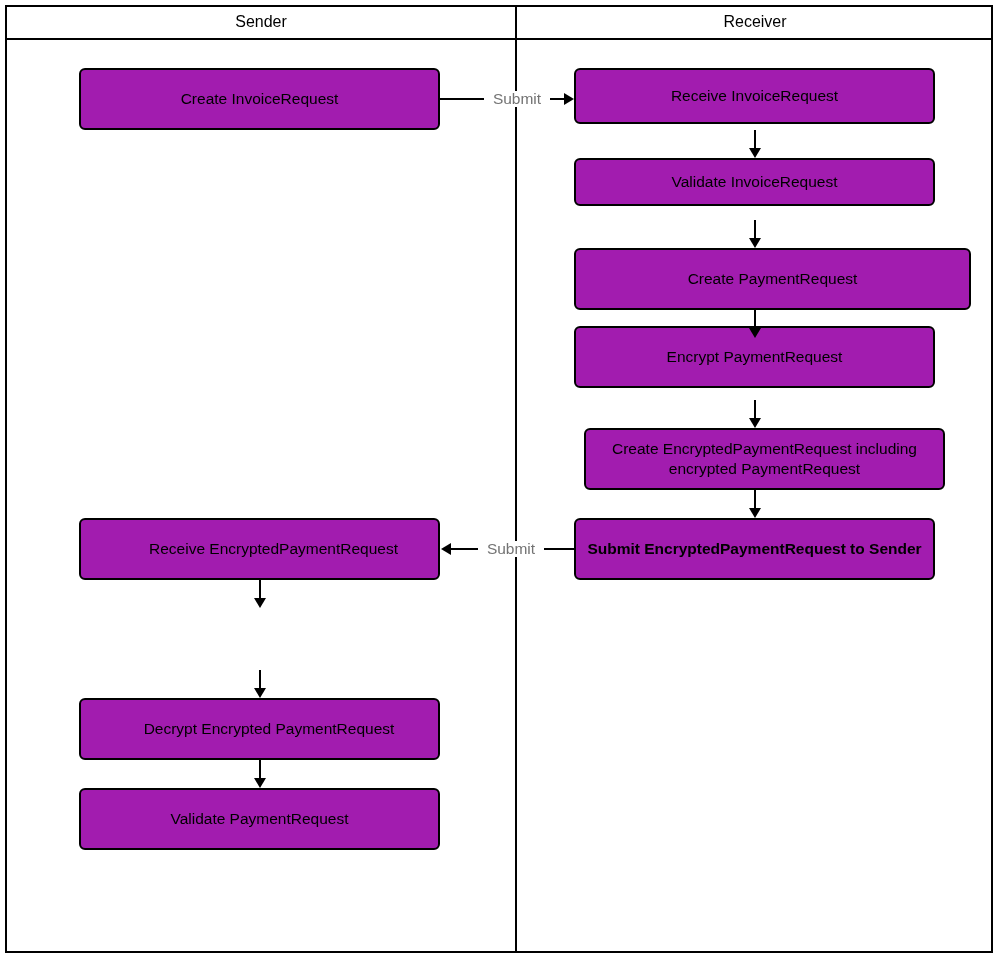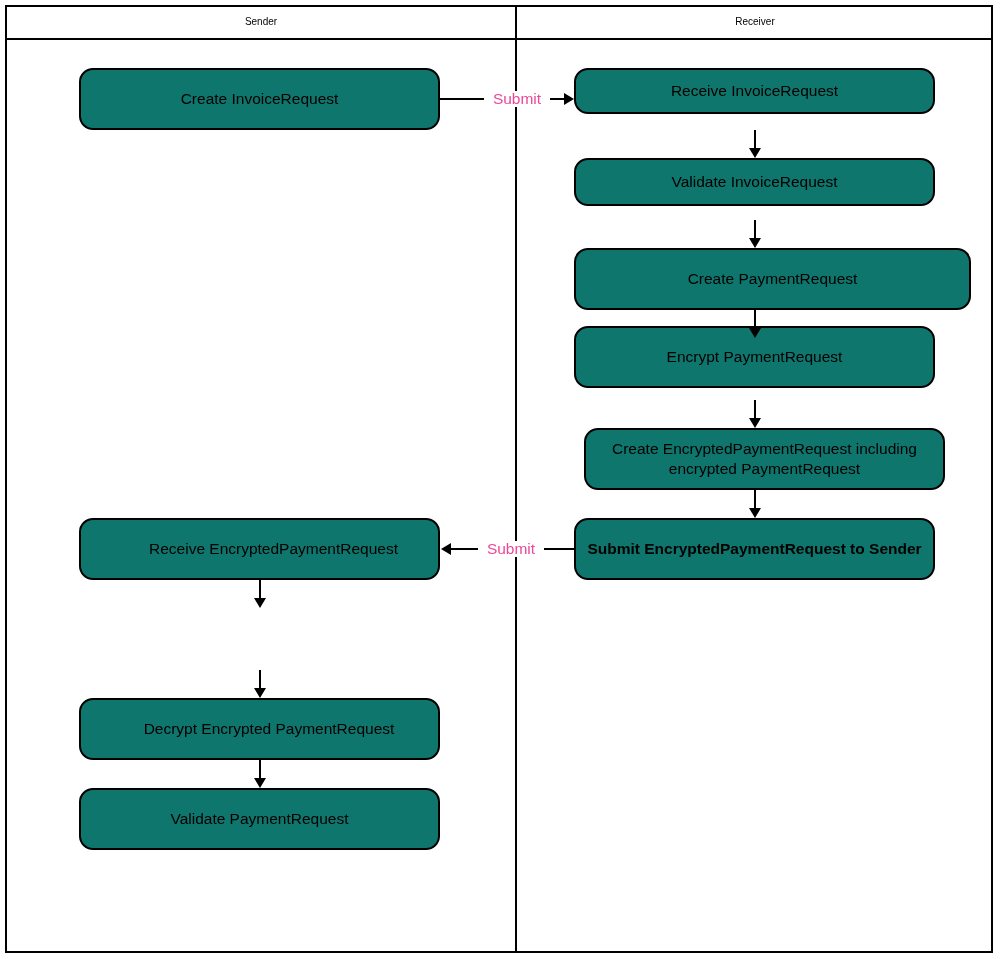--- a/index.html
+++ b/index.html
@@ -45,34 +45,34 @@
     width: 0;
     height: 948px;
     border-left: 2px solid #000000;
   }
   .lane-title {
     position: absolute;
     top: 5px;
     height: 33px;
     line-height: 33px;
     text-align: center;
-    font-size: 10px;
+    font-size: 16px;
     color: #000000;
     white-space: nowrap;
   }
   .lane-title.sender   { left: 7px;   width: 508px; }
   .lane-title.receiver { left: 517px; width: 476px; }
 
   
   .node {
     position: absolute;
     box-sizing: border-box;
     border: 2px solid #000000;
-    border-radius: 14px;
-    background: #0f766e;
+    border-radius: 6px;
+    background: #a21caf;
     display: flex;
     align-items: center;
     justify-content: center;
     text-align: center;
     font-size: 15.5px;
     line-height: 20px;
     color: #000000;
     padding: 2px 8px;
     white-space: pre-line;
   }
@@ -109,21 +109,21 @@
     width: 0;
     height: 0;
     border-top: 6px solid transparent;
     border-bottom: 6px solid transparent;
     border-right: 10px solid #000000;
   }
   .edge-label {
     position: absolute;
     font-size: 15.5px;
     line-height: 16px;
-    color: #ec4899;
+    color: #737373;
     background: #ffffff;
     padding: 0 2px;
     white-space: nowrap;
     text-align: center;
   }
 </style>
 </head>
 <body>
 
 <div id="canvas">
@@ -137,21 +137,21 @@
 
   <div class="node" style="left:79px;  top:68px;  width:361px; height:62px;">Create InvoiceRequest</div>
 
   <div class="node" style="left:79px;  top:518px; width:361px; height:62px;padding-left:36px;">Receive EncryptedPaymentRequest</div>
 
 
   <div class="node" style="left:79px;  top:698px; width:361px; height:62px;padding-left:27px;">Decrypt Encrypted PaymentRequest</div>
 
   <div class="node" style="left:79px;  top:788px; width:361px; height:62px;">Validate PaymentRequest</div>
 
-  <div class="node" style="left:574px; top:68px;  width:361px; height:46px;">Receive InvoiceRequest</div>
+  <div class="node" style="left:574px; top:68px;  width:361px; height:56px;">Receive InvoiceRequest</div>
 
   <div class="node" style="left:574px; top:158px; width:361px; height:48px;">Validate InvoiceRequest</div>
 
   <div class="node" style="left:574px; top:248px; width:397px; height:62px;">Create PaymentRequest</div>
 
   <div class="node" style="left:574px; top:326px; width:361px; height:62px;">Encrypt PaymentRequest</div>
 
   <div class="node" style="left:584px; top:428px; width:361px; height:62px;">Create EncryptedPaymentRequest including
 encrypted PaymentRequest</div>
 

